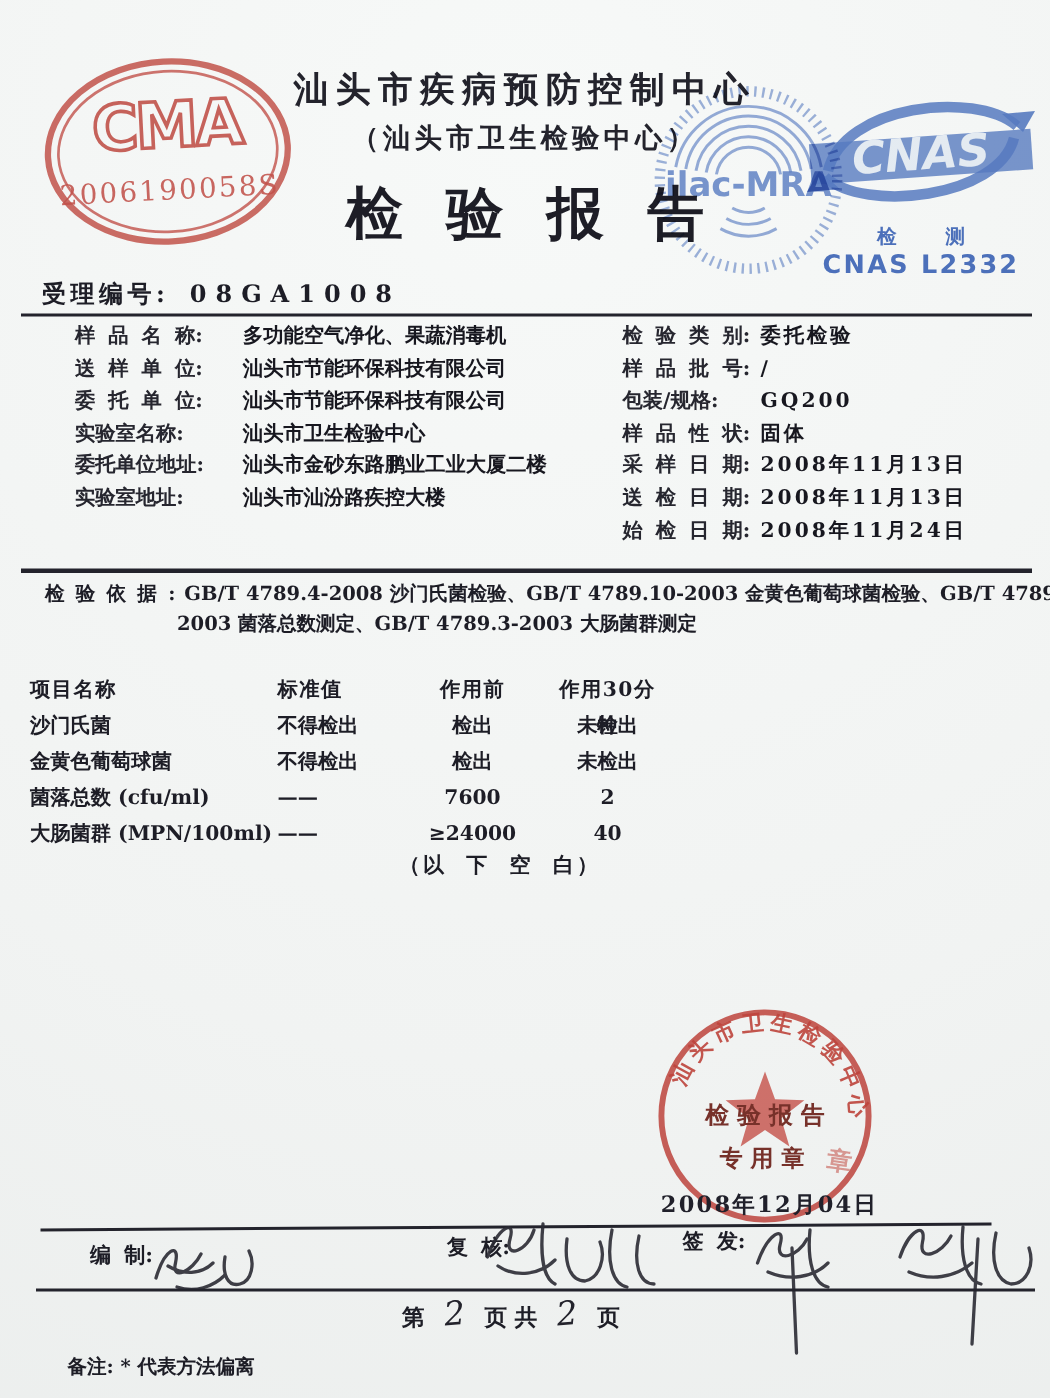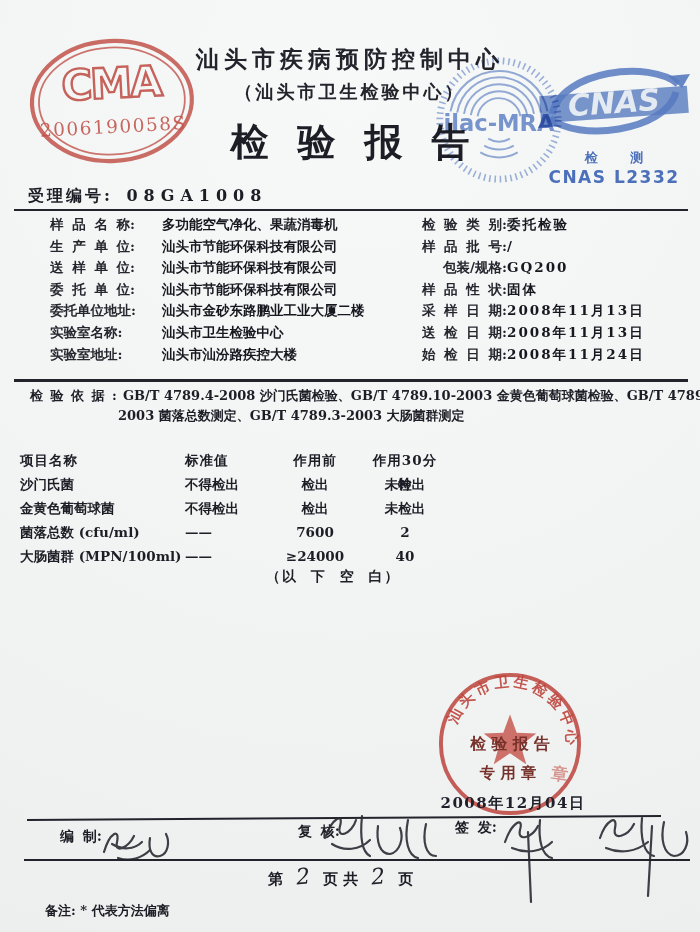--- a/index.html
+++ b/index.html
@@ -33,21 +33,21 @@
   .rule-thick  { left:14px; top:379px; width:674px; height:2.6px; }
 
   
   .fields { left:0; top:214px; width:700px; height:166px; font-size:13.5px;margin-left:20px; }
   .fcol { position:absolute; top:0; }
   .fcol-left  { left:30px;  width:360px; }
   .fcol-right { left:395px; width:300px; }
   .frow { height:21.6px; line-height:21.6px; white-space:nowrap; }
   .flabel { display:inline-block; font-weight:bold; word-spacing:4px; color:#26262f; }
   .fcol-left  .flabel { width:112px; }
-  .fcol-right .flabel { width:92px;text-align:right; }
+  .fcol-right .flabel { width:92px; }
   .fval { font-weight:bold; color:#17171f; }
   .fcol-right .fval { letter-spacing:2px; }
 
   
   .basis-line { font-size:13px; font-weight:bold; white-space:nowrap; color:#1d1d26; }
   .basis-1 { left:30px;  top:387px; }
   .basis-2 { left:118px; top:407px; }
   .basis-label { word-spacing:3px; margin-right:6px; }
 
   
@@ -129,25 +129,24 @@
 
   <div class="abs accept-row">
     <span class="accept-label">受理编号:</span>
     <span class="accept-value">08GA1008</span>
   </div>
   <div class="abs rule rule-accept"></div>
 
   <div class="abs fields">
     <div class="fcol fcol-left">
       <div class="frow"><span class="flabel">样 品 名 称:</span><span class="fval">多功能空气净化、果蔬消毒机</span></div>
-      <div class="frow"><span class="flabel">生 产 单 位:</span><span class="fval">汕头市节能环保科技有限公司</span></div>
       <div class="frow"><span class="flabel">送 样 单 位:</span><span class="fval">汕头市节能环保科技有限公司</span></div>
       <div class="frow"><span class="flabel">委 托 单 位:</span><span class="fval">汕头市节能环保科技有限公司</span></div>
+      <div class="frow"><span class="flabel">实验室名称:</span><span class="fval">汕头市卫生检验中心</span></div>
       <div class="frow"><span class="flabel">委托单位地址:</span><span class="fval">汕头市金砂东路鹏业工业大厦二楼</span></div>
-      <div class="frow"><span class="flabel">实验室名称:</span><span class="fval">汕头市卫生检验中心</span></div>
       <div class="frow"><span class="flabel">实验室地址:</span><span class="fval">汕头市汕汾路疾控大楼</span></div>
     </div>
     <div class="fcol fcol-right">
       <div class="frow"><span class="flabel">检 验 类 别:</span><span class="fval">委托检验</span></div>
       <div class="frow"><span class="flabel">样 品 批 号:</span><span class="fval">/</span></div>
       <div class="frow"><span class="flabel">包装/规格:</span><span class="fval">GQ200</span></div>
       <div class="frow"><span class="flabel">样 品 性 状:</span><span class="fval">固体</span></div>
       <div class="frow"><span class="flabel">采 样 日 期:</span><span class="fval">2008年11月13日</span></div>
       <div class="frow"><span class="flabel">送 检 日 期:</span><span class="fval">2008年11月13日</span></div>
       <div class="frow"><span class="flabel">始 检 日 期:</span><span class="fval">2008年11月24日</span></div>

